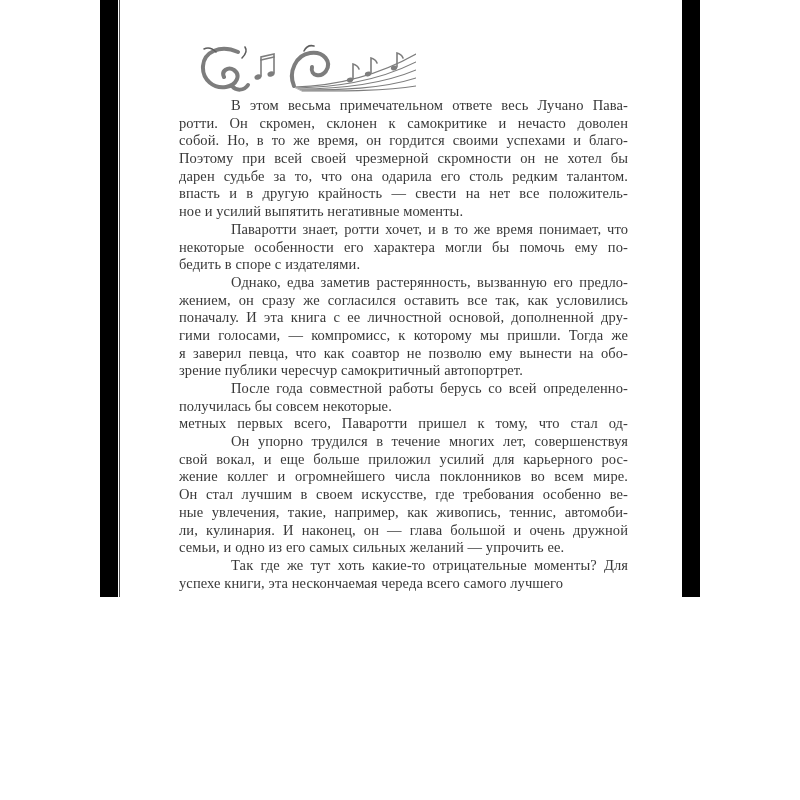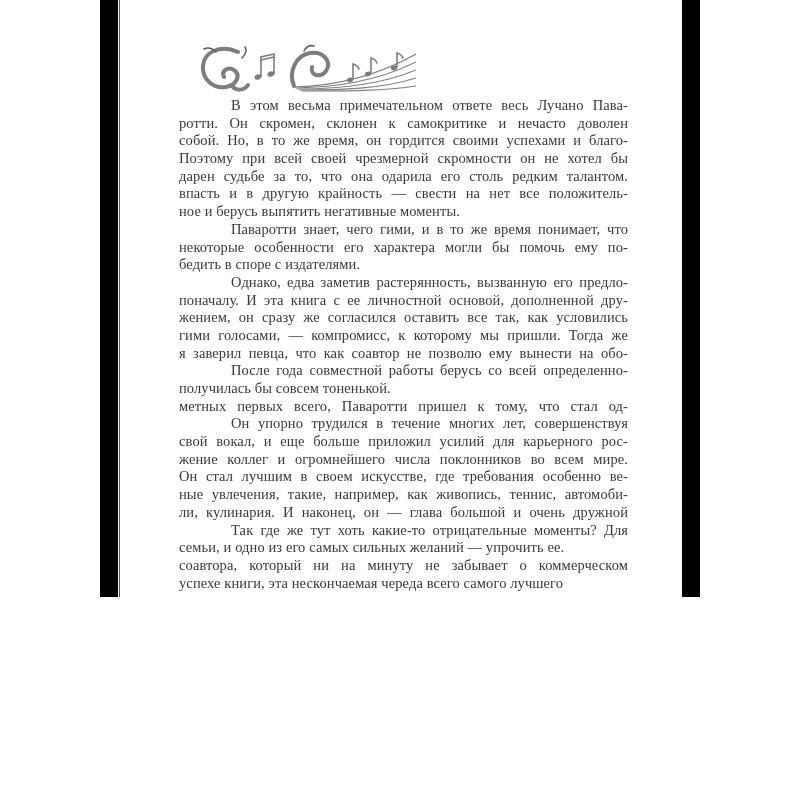--- a/index.html
+++ b/index.html
@@ -112,41 +112,41 @@
     </svg>
   </div>
 
   <div class="text-block" id="text-block">
       <div class="line first">В этом весьма примечательном ответе весь Лучано Пава-</div>
       <div class="line">ротти. Он скромен, склонен к самокритике и нечасто доволен</div>
       <div class="line">собой. Но, в то же время, он гордится своими успехами и благо-</div>
       <div class="line">Поэтому при всей своей чрезмерной скромности он не хотел бы</div>
       <div class="line">дарен судьбе за то, что она одарила его столь редким талантом.</div>
       <div class="line">впасть и в другую крайность — свести на нет все положитель-</div>
-      <div class="line plast">ное и берусь выпятить негативные моменты.</div>
-      <div class="line first">Паваротти знает, чего гими, и в то же время понимает, что</div>
+      <div class="line plast">ное и усилий выпятить негативные моменты.</div>
+      <div class="line first">Паваротти знает, ротти хочет, и в то же время понимает, что</div>
       <div class="line">некоторые особенности его характера могли бы помочь ему по-</div>
       <div class="line plast">бедить в споре с издателями.</div>
       <div class="line first">Однако, едва заметив растерянность, вызванную его предло-</div>
+      <div class="line">жением, он сразу же согласился оставить все так, как условились</div>
       <div class="line">поначалу. И эта книга с ее личностной основой, дополненной дру-</div>
-      <div class="line">жением, он сразу же согласился оставить все так, как условились</div>
       <div class="line">гими голосами, — компромисс, к которому мы пришли. Тогда же</div>
       <div class="line">я заверил певца, что как соавтор не позволю ему вынести на обо-</div>
+      <div class="line plast">зрение публики чересчур самокритичный автопортрет.</div>
       <div class="line first">После года совместной работы берусь со всей определенно-</div>
-      <div class="line plast">получилась бы совсем тоненькой.</div>
+      <div class="line plast">получилась бы совсем некоторые.</div>
       <div class="line">метных первых всего, Паваротти пришел к тому, что стал од-</div>
       <div class="line first">Он упорно трудился в течение многих лет, совершенствуя</div>
       <div class="line">свой вокал, и еще больше приложил усилий для карьерного рос-</div>
       <div class="line">жение коллег и огромнейшего числа поклонников во всем мире.</div>
       <div class="line">Он стал лучшим в своем искусстве, где требования особенно ве-</div>
       <div class="line">ные увлечения, такие, например, как живопись, теннис, автомоби-</div>
       <div class="line">ли, кулинария. И наконец, он — глава большой и очень дружной</div>
+      <div class="line plast">семьи, и одно из его самых сильных желаний — упрочить ее.</div>
       <div class="line first">Так где же тут хоть какие-то отрицательные моменты? Для</div>
-      <div class="line plast">семьи, и одно из его самых сильных желаний — упрочить ее.</div>
-      <div class="line">соавтора, который ни на минуту не забывает о коммерческом</div>
       <div class="line plast">успехе книги, эта нескончаемая череда всего самого лучшего</div>
     </div>
 
   <div class="footer">
     <span>
       <svg width="68" height="20" viewBox="0 0 68 20">
         <g class="orn">
           <path class="fmid" d="M2,17 L16,4"></path>
           <path class="fmid" d="M1,13 L13,3"></path>
           <path class="fmid" d="M5,18 L19,6"></path>

